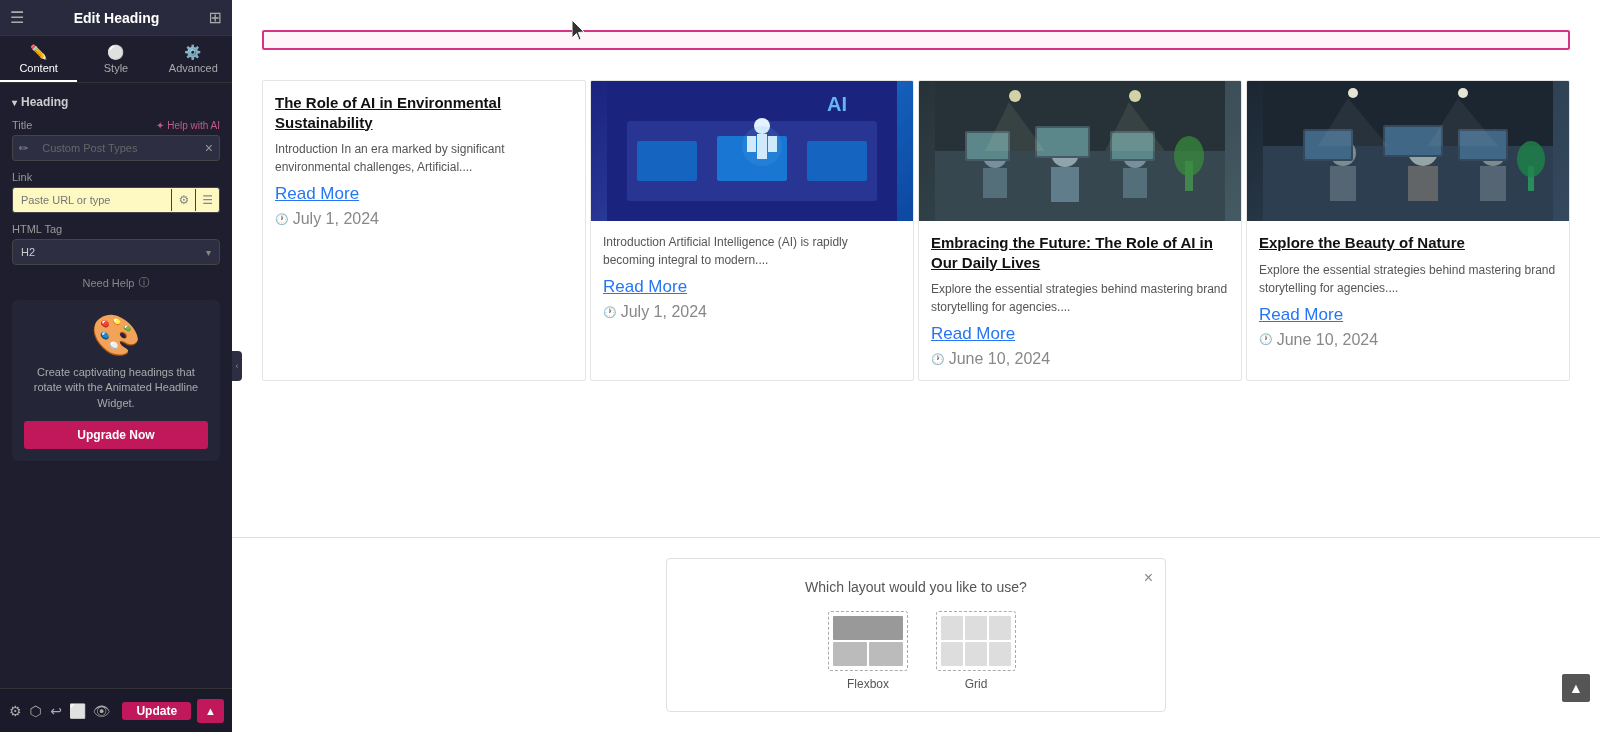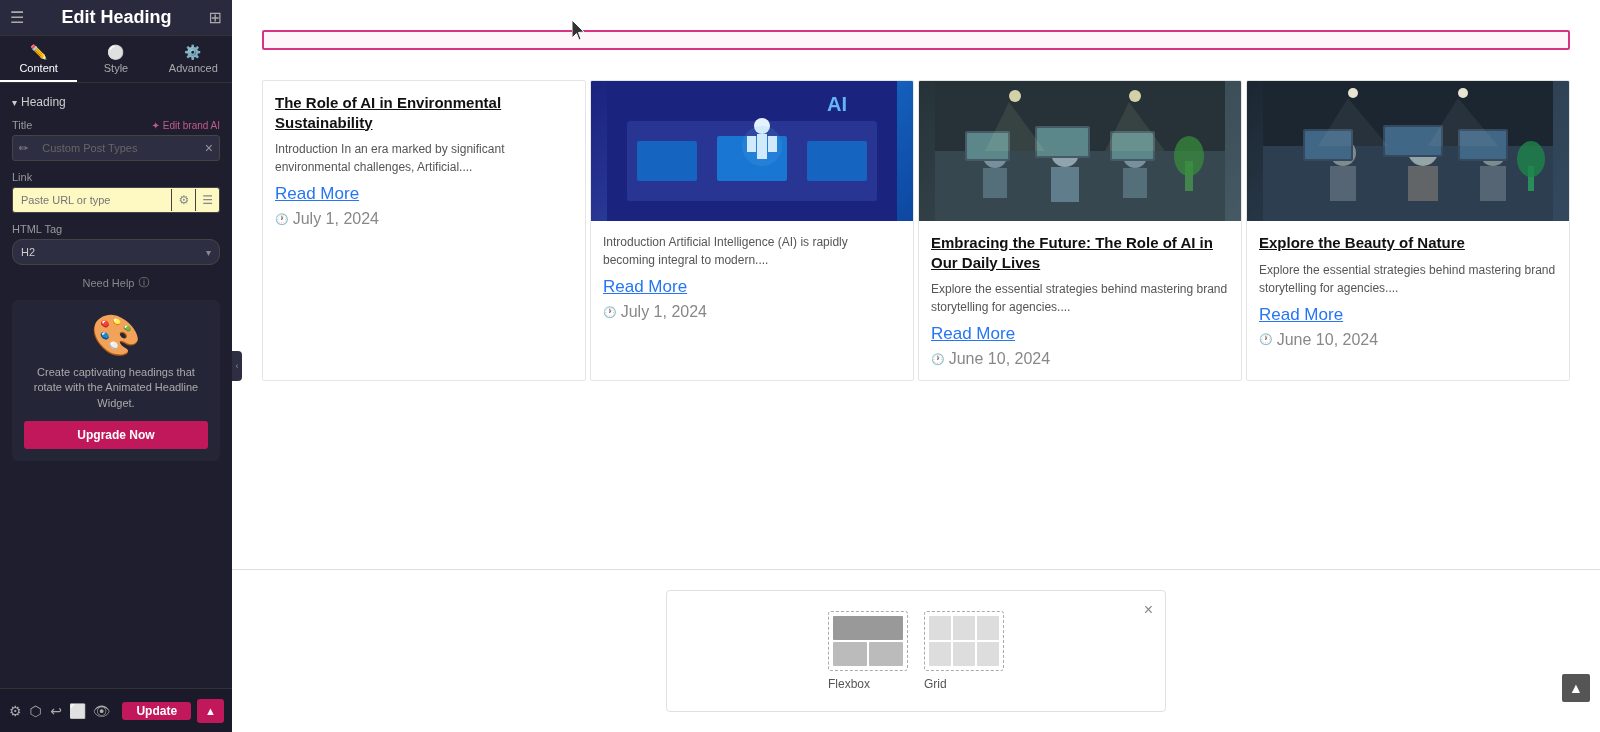--- a/index.html
+++ b/index.html
@@ -20,21 +20,21 @@
       background: #2a2a3e;
       display: flex;
       align-items: center;
       justify-content: space-between;
       padding: 0 10px;
       height: 36px;
       border-bottom: 1px solid #333;
     }
     .panel-header-title {
       color: #fff;
-      font-size: 18px;
+      font-size: 14px;
       font-weight: 600;
     }
     .panel-header-icon {
       color: #aaa;
       font-size: 16px;
       cursor: pointer;
     }
     .panel-tabs {
       display: flex;
       border-bottom: 1px solid #333;
@@ -57,21 +57,21 @@
     }
     .panel-tab-icon { font-size: 14px; }
     .panel-content {
       padding: 12px;
       flex: 1;
       overflow-y: auto;
     }
     .section-heading {
       color: #ccc;
       font-size: 12px;
-      font-weight: 400;
+      font-weight: 700;
       margin-bottom: 10px;
       display: flex;
       align-items: center;
       gap: 4px;
     }
     .section-heading::before {
       content: '▾';
       font-size: 10px;
     }
     .field-label {
@@ -141,21 +141,21 @@
       color: #888;
       font-size: 12px;
       cursor: pointer;
       border-left: 1px solid #444;
     }
     .html-tag-row {
       display: flex;
       align-items: center;
       background: #2e2e42;
       border: 1px solid #444;
-      border-radius: 10px;
+      border-radius: 4px;
       margin-bottom: 10px;
     }
     .html-tag-select {
       background: transparent;
       border: none;
       color: #ccc;
       font-size: 11px;
       padding: 6px 8px;
       flex: 1;
       outline: none;
@@ -392,23 +392,24 @@
       border: none;
     }
     .layout-options {
       display: flex;
       gap: 16px;
       justify-content: center;
     }
     .layout-option {
       display: flex;
       flex-direction: column;
-      align-items: flex-start;
+      align-items: center;
       gap: 6px;
       cursor: pointer;
+      margin-left: 12px;
     }
     .layout-option-box {
       width: 80px;
       height: 60px;
       border: 1px dashed #aaa;
       border-radius: 3px;
       display: grid;
     }
     .layout-flexbox-grid {
       display: grid;
@@ -482,21 +483,21 @@
     </div>
   </div>
 
   <div class="panel-content">
     <div class="section-heading">
       <span>Heading</span>
     </div>
 
     <div class="field-label">
       <span>Title</span>
-      <span class="edit-ai-btn">✦ Edit brand AI</span>
+      <span class="edit-ai-btn">✦ Help with AI</span>
     </div>
     <div class="field-input-wrapper">
       <span class="field-input-icon">✏</span>
       <input class="field-input" type="text" placeholder="Custom Post Types" style="">
       <span class="field-clear">×</span>
     </div>
 
     <div class="field-label">
       <span>Link</span>
     </div>
@@ -679,20 +680,21 @@
             <div class="post-card-date">June 10, 2024</div>
           </div>
         </div>
 
       </div>
     </div>
 
     <div class="layout-dialog-overlay">
       <div class="layout-dialog">
         <button class="layout-dialog-close">×</button>
+        <div class="layout-dialog-title">Which layout would you like to use?</div>
         <div class="layout-options">
 
           <div class="layout-option">
             <div class="layout-option-box">
               <div class="layout-flexbox-grid">
                 <div class="layout-flexbox-cell large"></div>
                 <div class="layout-flexbox-cell"></div>
                 <div class="layout-flexbox-cell"></div>
               </div>
             </div>

